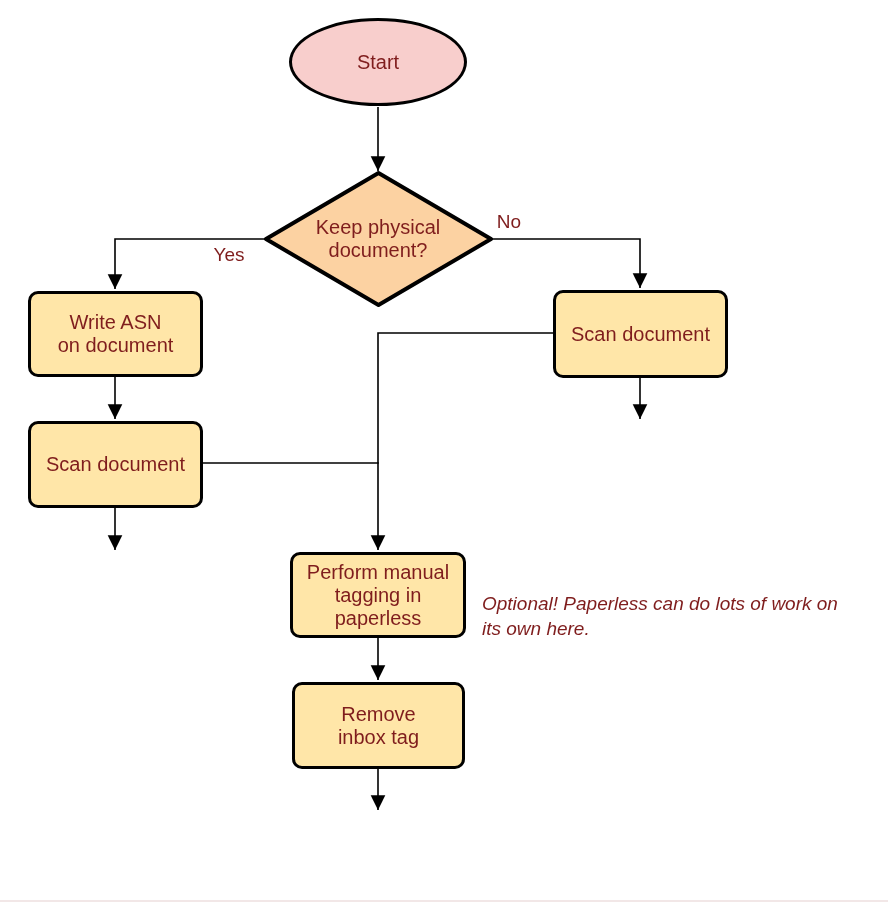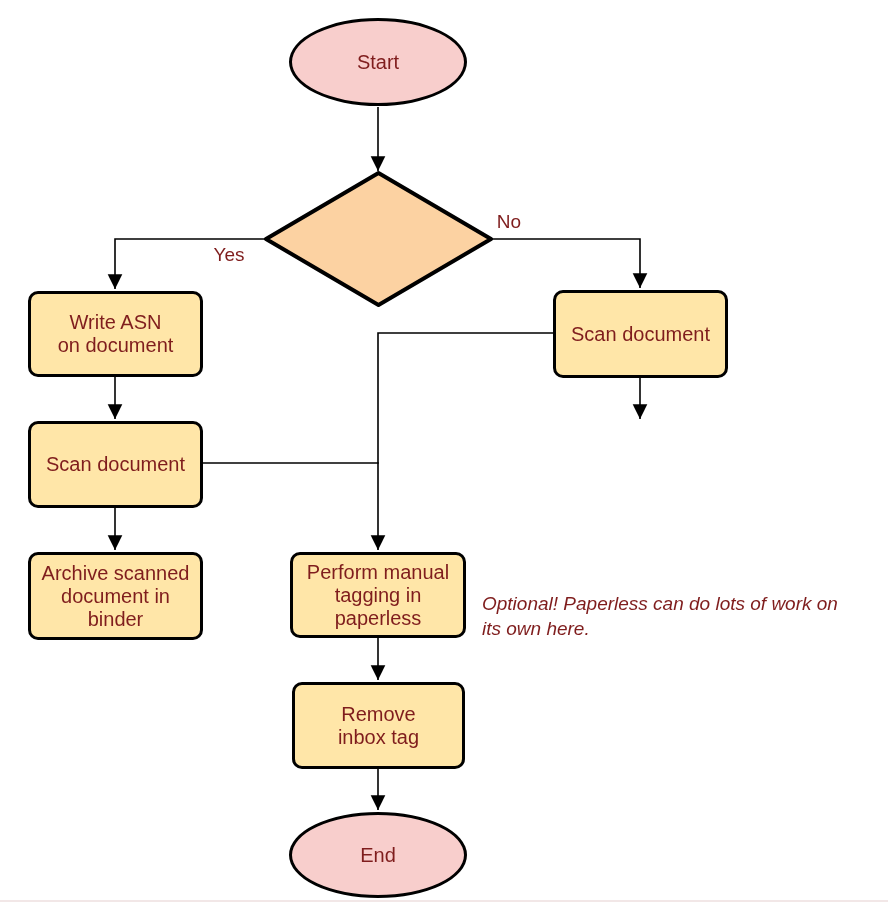--- a/index.html
+++ b/index.html
@@ -93,39 +93,35 @@
     <path class="edge" d="M553,333 L378,333 L378,550" marker-end="url(#arrow)"></path>
     <path class="edge" d="M203,463 L378.8,463"></path>
     <path class="edge" d="M378,638 L378,680" marker-end="url(#arrow)"></path>
     <path class="edge" d="M378,769 L378,810" marker-end="url(#arrow)"></path>
   </svg>
 
   <div class="node terminator" style="left:289px; top:18px; width:178px; height:88px;">
     <span class="lbl">Start</span>
   </div>
 
-  <div class="node terminator" style="left:289px; top:812px; width:178px; height:86px;">
-    <span class="lbl">End</span>
+
+  <div class="decision-label" style="left:288px; top:194px; width:180px; height:90px;">
+    <span class="lbl">Keep physical
+document?</span>
   </div>
-
 
   <div class="node process" style="left:28px; top:291px; width:175px; height:86px;justify-content:center;">
     <span class="lbl">Write ASN
 on document</span>
   </div>
 
   <div class="node process" style="left:28px; top:421px; width:175px; height:87px;">
     <span class="lbl">Scan document</span>
   </div>
 
-  <div class="node process" style="left:28px; top:552px; width:175px; height:88px;">
-    <span class="lbl">Archive scanned
-document in
-binder</span>
-  </div>
 
   <div class="node process" style="left:553px; top:290px; width:175px; height:88px;">
     <span class="lbl">Scan document</span>
   </div>
 
 
   <div class="node process" style="left:290px; top:552px; width:176px; height:86px;">
     <span class="lbl">Perform manual
 tagging in
 paperless</span>

